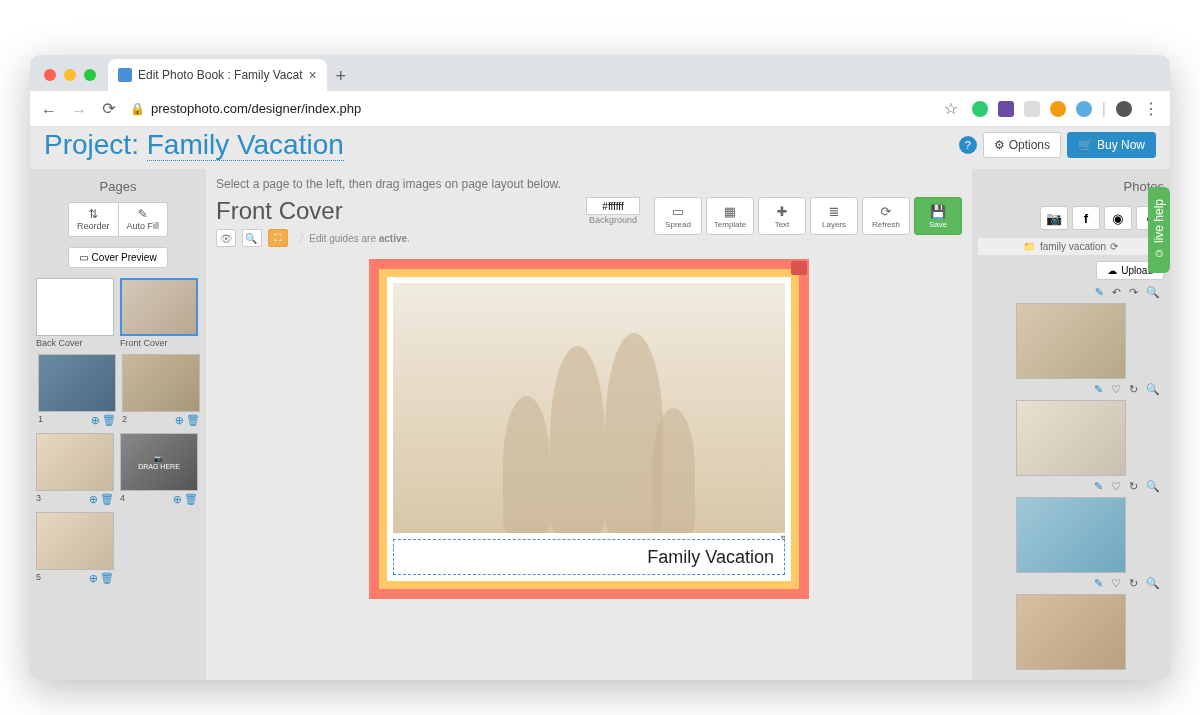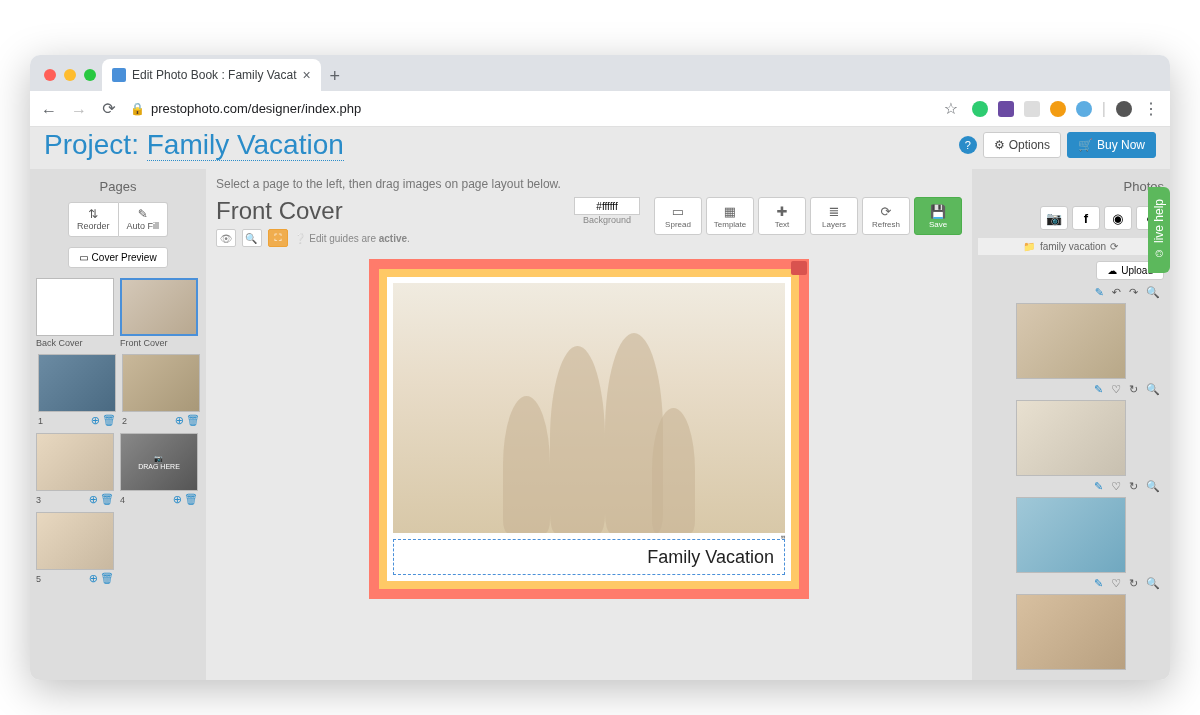--- a/index.html
+++ b/index.html
@@ -5,21 +5,21 @@
 * { margin: 0; padding: 0; box-sizing: border-box; font-family: -apple-system, BlinkMacSystemFont, "Segoe UI", Helvetica, Arial, sans-serif; }
 body { background: #fff; width: 1200px; height: 715px; overflow: hidden; }
 
 .window { position: absolute; top: 55px; left: 30px; width: 1140px; height: 625px; background: #fff; border-radius: 10px; box-shadow: 0 10px 40px rgba(0,0,0,0.25); overflow: hidden; display: flex; flex-direction: column; }
 
 
 .tabbar { height: 36px; background: #dee1e6; display: flex; align-items: flex-end; padding-left: 8px; }
 .traffic { display: flex; gap: 8px; padding: 0 6px 10px 6px; align-items: center; }
 .dot { width: 12px; height: 12px; border-radius: 50%; }
 .dot.r { background: #ff5f57; } .dot.y { background: #febc2e; } .dot.g { background: #28c840; }
-.tab { background: #fff; height: 32px; border-radius: 8px 8px 0 0; min-width: 210px; display: flex; align-items: center; padding: 0 10px; font-size: 12px; color: #3c4043; gap: 6px; margin-left: 0; }
+.tab { background: #fff; height: 32px; border-radius: 8px 8px 0 0; min-width: 210px; display: flex; align-items: center; padding: 0 10px; font-size: 12px; color: #3c4043; gap: 6px; margin-left: 6px; }
 .tab .fav { width: 14px; height: 14px; background: #4a90d9; border-radius: 2px; }
 .tab .x { margin-left: auto; color: #5f6368; font-size: 14px; }
 .newtab { width: 28px; text-align: center; color: #5f6368; font-size: 18px; padding-bottom: 4px; }
 
 .addrbar { height: 36px; background: #fff; border-bottom: 1px solid #e0e0e0; display: flex; align-items: center; padding: 0 10px; gap: 12px; }
 .navbtn { color: #5f6368; font-size: 16px; width: 18px; text-align: center; }
 .addr { flex: 1; display: flex; align-items: center; gap: 6px; font-size: 13px; color: #202124; }
 .lock { color: #5f6368; font-size: 12px; }
 .exticons { display: flex; gap: 10px; align-items: center; }
 .ext { width: 16px; height: 16px; border-radius: 3px; }
@@ -44,21 +44,21 @@
 .btngroup { display: flex; }
 .smbtn { background: #fff; border: 1px solid #ccc; padding: 4px 8px; font-size: 9px; color: #555; text-align: center; line-height: 1.2; }
 .smbtn:first-child { border-radius: 3px 0 0 3px; }
 .smbtn:last-child { border-radius: 0 3px 3px 0; border-left: none; }
 .smbtn .ico { font-size: 12px; display: block; }
 .cvprev { background: #fff; border: 1px solid #ccc; border-radius: 3px; padding: 4px 10px; font-size: 10px; margin-top: 10px; }
 .thumbs { display: flex; flex-wrap: wrap; gap: 6px; margin-top: 10px; width: 100%; }
 .thwrap { width: 78px; }
 .th { width: 78px; height: 58px; background: #fff; border: 1px solid #bbb; display: flex; align-items: center; justify-content: center; overflow: hidden; position: relative; }
 .th.sel { border: 2px solid #4a90d9; }
-.thlbl { font-size: 9px; color: #555; margin-top: 2px; display: flex; justify-content: space-between; align-items: center; }
+.thlbl { font-size: 9px; color: #555; margin-top: 2px; display: flex; justify-content: space-between; align-items: flex-start; }
 .thacts { display: flex; gap: 2px; }
 .thacts span { font-size: 11px; color: #2a8cc9; }
 .phimg { width: 100%; height: 100%; background: linear-gradient(135deg, #d4c8b8, #b8a890); }
 .phimg.ph2 { background: linear-gradient(135deg, #6b8ba3, #4a6a82); }
 .phimg.ph3 { background: linear-gradient(135deg, #c9b89a, #a89878); }
 .phimg.ph5 { background: linear-gradient(135deg, #e8d8c0, #c8b8a0); }
 .phimg.ph6 { background: linear-gradient(135deg, #888, #555); display:flex; align-items:center; justify-content:center; color:#fff; font-size:7px; text-align:center; }
 
 
 .center { flex: 1; display: flex; flex-direction: column; padding: 6px 10px; }
@@ -66,21 +66,21 @@
 .pgtitlerow { display: flex; align-items: flex-start; gap: 14px; }
 .pgtitle { font-size: 24px; font-weight: 300; color: #555; }
 .pgsubrow { display: flex; align-items: center; gap: 6px; font-size: 10px; color: #888; margin-top: 4px; }
 .tinybtn { width: 20px; height: 18px; border: 1px solid #ccc; background: #fff; border-radius: 2px; display: flex; align-items: center; justify-content: center; font-size: 10px; }
 .tinybtn.active { background: #f0ad4e; border-color: #eea236; color: #fff; }
 .toolrow { display: flex; gap: 4px; margin-left: auto; }
 .toolbtn { background: #fff; border: 1px solid #ccc; border-radius: 3px; width: 48px; height: 38px; display: flex; flex-direction: column; align-items: center; justify-content: center; font-size: 8px; color: #666; gap: 1px; }
 .toolbtn .ico { font-size: 13px; }
 .toolbtn.save { background: #5cb85c; border-color: #4cae4c; color: #fff; }
 .bgfield { display: flex; flex-direction: column; align-items: center; font-size: 9px; color: #888; }
-.bginput { width: 66px; height: 18px; border: 1px solid #ccc; font-size: 10px; text-align: center; }
+.bginput { width: 54px; height: 18px; border: 1px solid #ccc; font-size: 10px; text-align: center; }
 
 .canvaswrap { flex: 1; display: flex; align-items: flex-start; justify-content: center; padding-top: 12px; }
 .canvas { width: 440px; height: 340px; background: #ff7b6b; padding: 10px; position: relative; }
 .canvas .inner1 { width: 100%; height: 100%; background: #ffc966; padding: 8px; }
 .canvas .inner2 { width: 100%; height: 100%; background: #fff; padding: 6px; display: flex; flex-direction: column; }
 .canvas .photo { flex: 1; background: linear-gradient(180deg, #f0ebe0 0%, #e8dcc8 40%, #d8c8a8 100%); position: relative; overflow: hidden; }
 .canvas .caption { height: 36px; border: 1px dashed #4a90d9; margin-top: 6px; display: flex; align-items: center; justify-content: flex-end; padding: 0 10px; font-size: 18px; color: #222; position: relative; }
 .canvas .caption .q { position: absolute; right: -2px; top: -6px; font-size: 10px; color: #888; }
 .canvas .editbadge { position: absolute; top: 2px; right: 2px; width: 16px; height: 14px; background: #d9534f; border-radius: 2px; }
 

